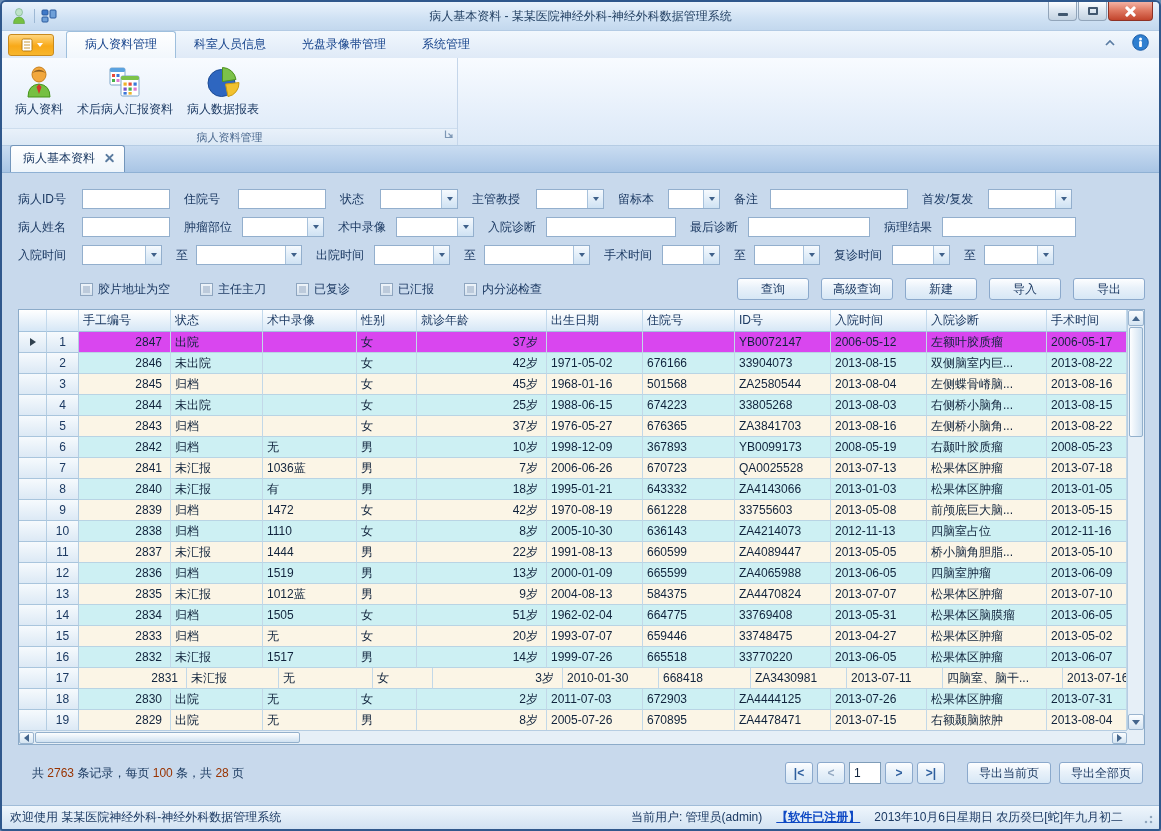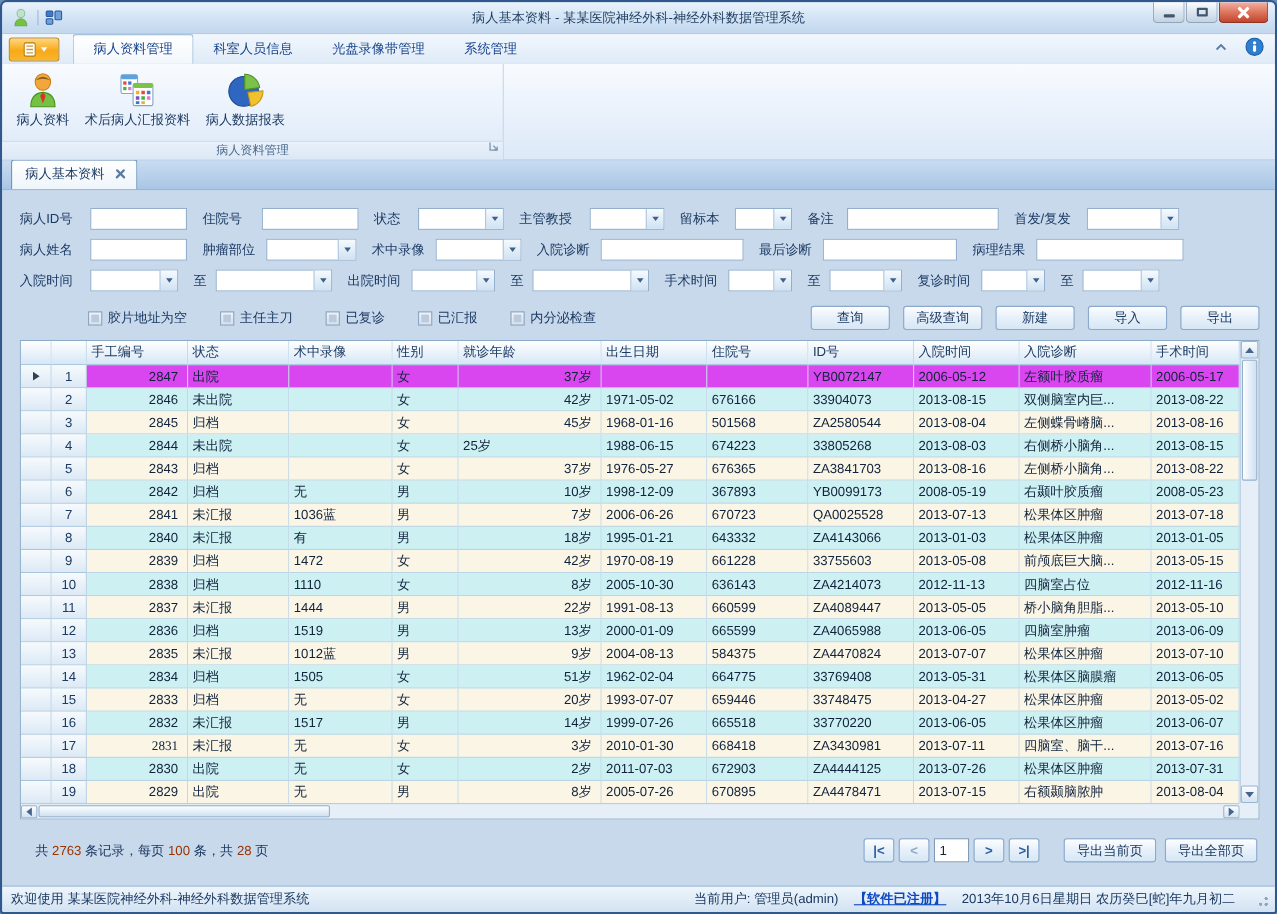--- a/index.html
+++ b/index.html
@@ -550,21 +550,21 @@
             <div class="tc" style="width:120px;text-align:left;">左侧蝶骨嵴脑...</div>
             <div class="tc" style="flex:1;text-align:left;">2013-08-16</div>
           </div>
           <div class="trow cyan">
             <div class="rowhdr" style="width:28px"></div>
             <div class="rowhdr" style="width:32px">4</div>
             <div class="tc" style="width:92px;text-align:right;padding-right:8px;">2844</div>
             <div class="tc" style="width:92px;text-align:left;">未出院</div>
             <div class="tc" style="width:94px;text-align:left;"></div>
             <div class="tc" style="width:60px;text-align:left;">女</div>
-            <div class="tc" style="width:130px;text-align:left;padding-right:8px;">25岁</div>
+            <div class="tc" style="width:130px;text-align:right;padding-right:8px;">25岁</div>
             <div class="tc" style="width:96px;text-align:left;">1988-06-15</div>
             <div class="tc" style="width:92px;text-align:left;">674223</div>
             <div class="tc" style="width:96px;text-align:left;">33805268</div>
             <div class="tc" style="width:96px;text-align:left;">2013-08-03</div>
             <div class="tc" style="width:120px;text-align:left;">右侧桥小脑角...</div>
             <div class="tc" style="flex:1;text-align:left;">2013-08-15</div>
           </div>
           <div class="trow cream">
             <div class="rowhdr" style="width:28px"></div>
             <div class="rowhdr" style="width:32px">5</div>
@@ -741,21 +741,21 @@
             <div class="tc" style="width:96px;text-align:left;">1999-07-26</div>
             <div class="tc" style="width:92px;text-align:left;">665518</div>
             <div class="tc" style="width:96px;text-align:left;">33770220</div>
             <div class="tc" style="width:96px;text-align:left;">2013-06-05</div>
             <div class="tc" style="width:120px;text-align:left;">松果体区肿瘤</div>
             <div class="tc" style="flex:1;text-align:left;">2013-06-07</div>
           </div>
           <div class="trow cream">
             <div class="rowhdr" style="width:28px"></div>
             <div class="rowhdr" style="width:32px">17</div>
-            <div class="tc" style="width:92px;text-align:right;padding-right:8px;font-family:Liberation Serif, serif;">2831</div>
+            <div class="tc" style="width:108px;text-align:right;padding-right:8px;">2831</div>
             <div class="tc" style="width:92px;text-align:left;">未汇报</div>
             <div class="tc" style="width:94px;text-align:left;">无</div>
             <div class="tc" style="width:60px;text-align:left;">女</div>
             <div class="tc" style="width:130px;text-align:right;padding-right:8px;">3岁</div>
             <div class="tc" style="width:96px;text-align:left;">2010-01-30</div>
             <div class="tc" style="width:92px;text-align:left;">668418</div>
             <div class="tc" style="width:96px;text-align:left;">ZA3430981</div>
             <div class="tc" style="width:96px;text-align:left;">2013-07-11</div>
             <div class="tc" style="width:120px;text-align:left;">四脑室、脑干...</div>
             <div class="tc" style="flex:1;text-align:left;">2013-07-16</div>

